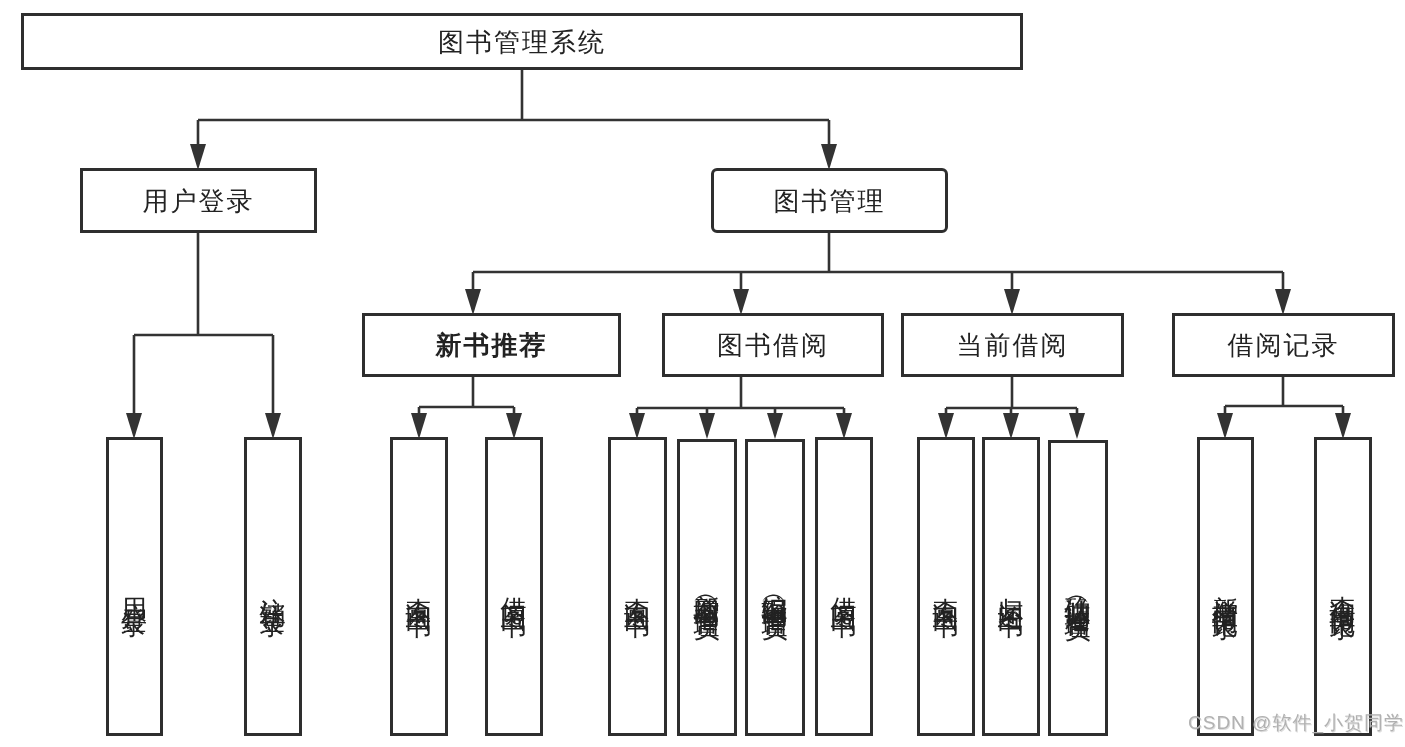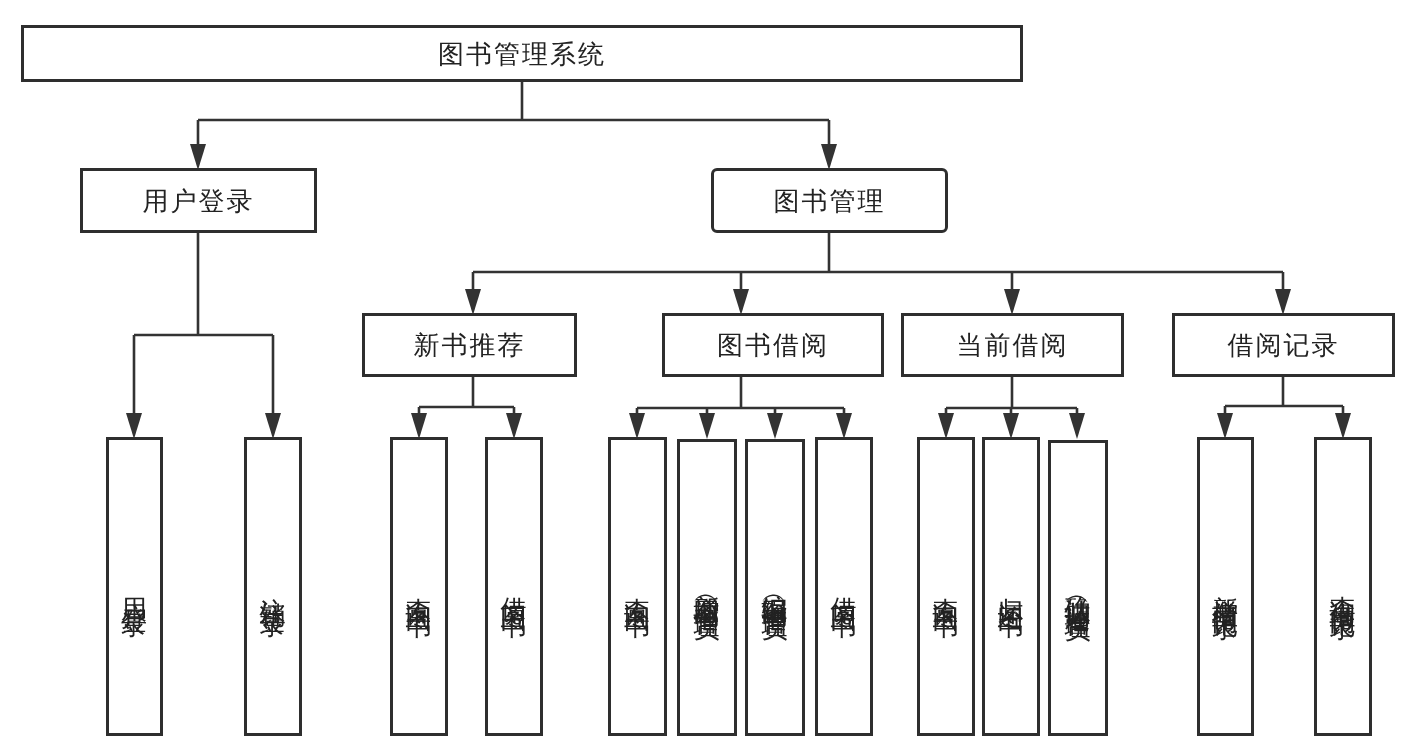--- a/index.html
+++ b/index.html
@@ -96,26 +96,26 @@
 
       <polygon points="938,413 954,413 946,439"></polygon>
       <polygon points="1003,413 1019,413 1011,439"></polygon>
       <polygon points="1069,413 1085,413 1077,439"></polygon>
 
       <polygon points="1217,413 1233,413 1225,439"></polygon>
       <polygon points="1335,413 1351,413 1343,439"></polygon>
     </g>
   </svg>
 
-  <div class="node" style="left:21px;top:13px;width:1002px;height:57px;margin-top:12px;">图书管理系统</div>
+  <div class="node" style="left:21px;top:13px;width:1002px;height:57px;">图书管理系统</div>
 
   <div class="node" style="left:80px;top:168px;width:237px;height:65px;">用户登录</div>
   <div class="node" style="left:711px;top:168px;width:237px;height:65px;border-radius:6px;">图书管理</div>
 
-  <div class="node" style="left:362px;top:313px;width:215px;height:64px;">新书推荐</div>
+  <div class="node" style="left:362px;top:313px;width:259px;height:64px;font-weight:bold;">新书推荐</div>
   <div class="node" style="left:630px;top:313px;width:222px;height:64px;margin-left:32px;">图书借阅</div>
   <div class="node" style="left:901px;top:313px;width:223px;height:64px;">当前借阅</div>
   <div class="node" style="left:1172px;top:313px;width:223px;height:64px;">借阅记录</div>
 
   <div class="leaf" style="left:106px;top:437px;width:57px;height:299px;">
     <span class="vtext">用户登录</span>
   </div>
   <div class="leaf" style="left:244px;top:437px;width:58px;height:299px;">
     <span class="vtext">注销登录</span>
   </div>
@@ -150,14 +150,15 @@
     <span class="vtext" style="letter-spacing:3px;">确认归还（管理员）</span>
   </div>
 
   <div class="leaf" style="left:1197px;top:437px;width:57px;height:299px;">
     <span class="vtext" style="letter-spacing:4px;">新增借阅记录</span>
   </div>
   <div class="leaf" style="left:1314px;top:437px;width:58px;height:299px;">
     <span class="vtext" style="letter-spacing:4px;">查询借阅记录</span>
   </div>
 
+  <div class="watermark">CSDN @软件_小贺同学</div>
 
 </div>
 
 </body></html>

